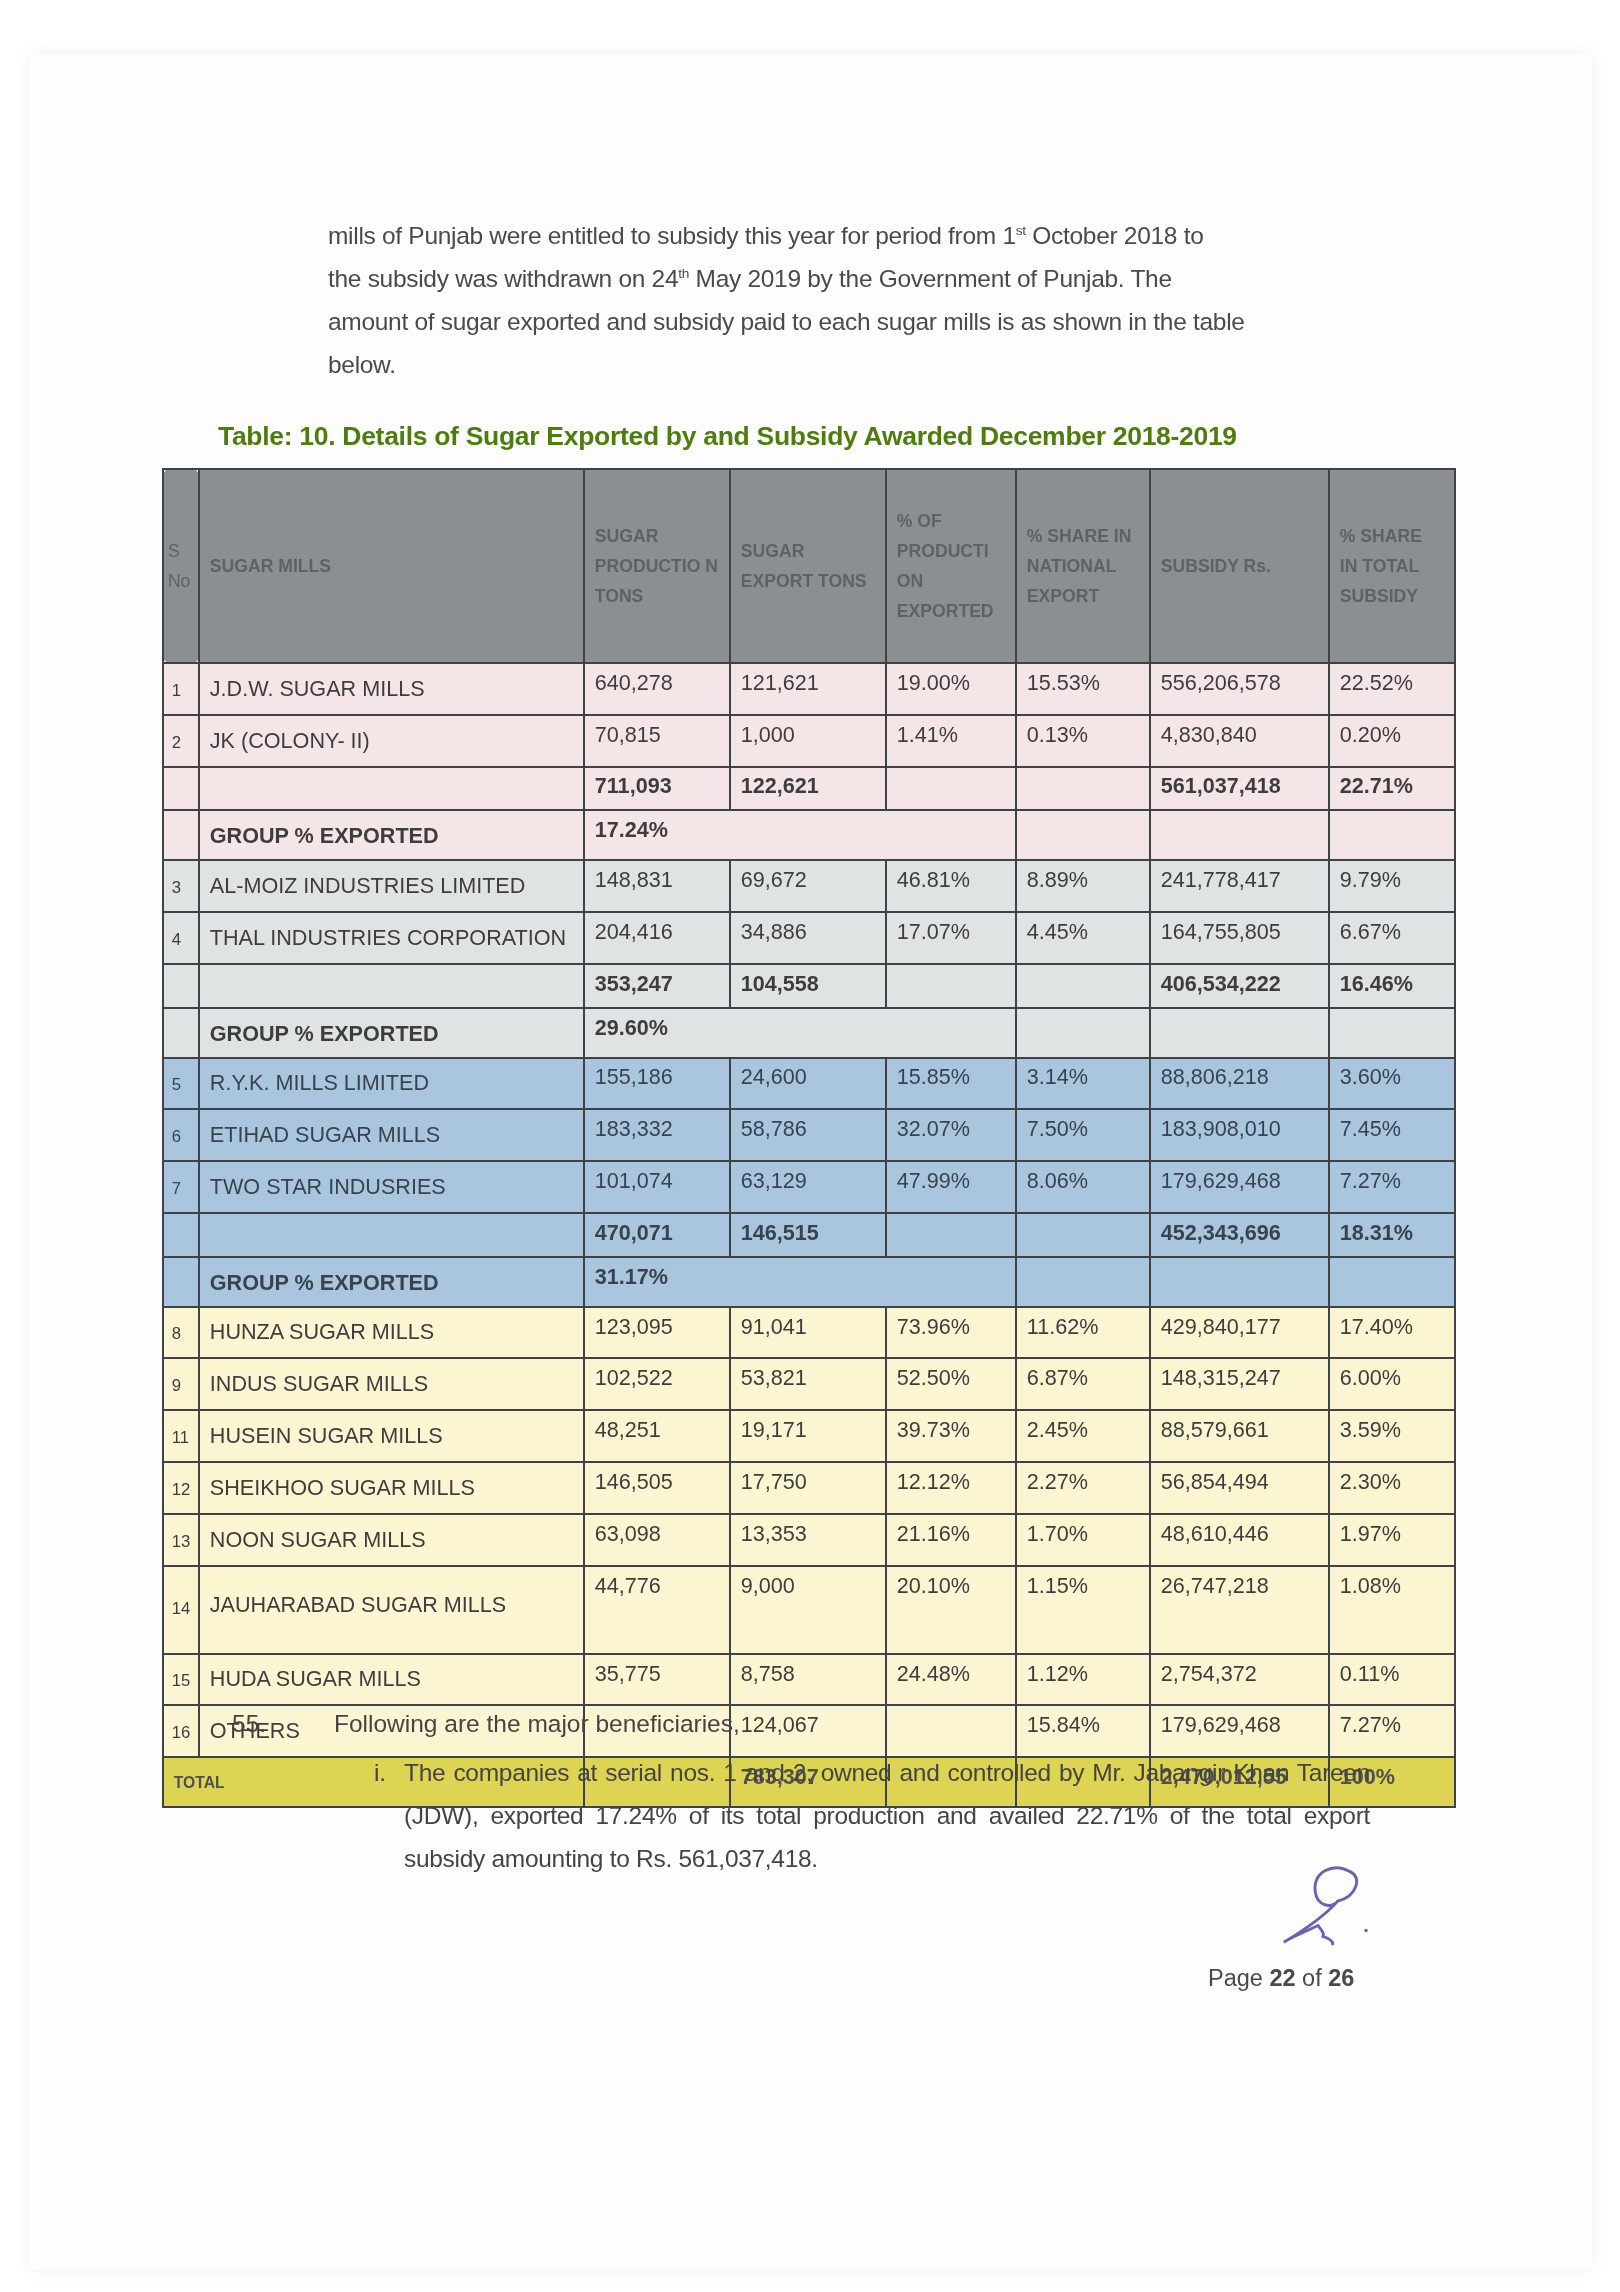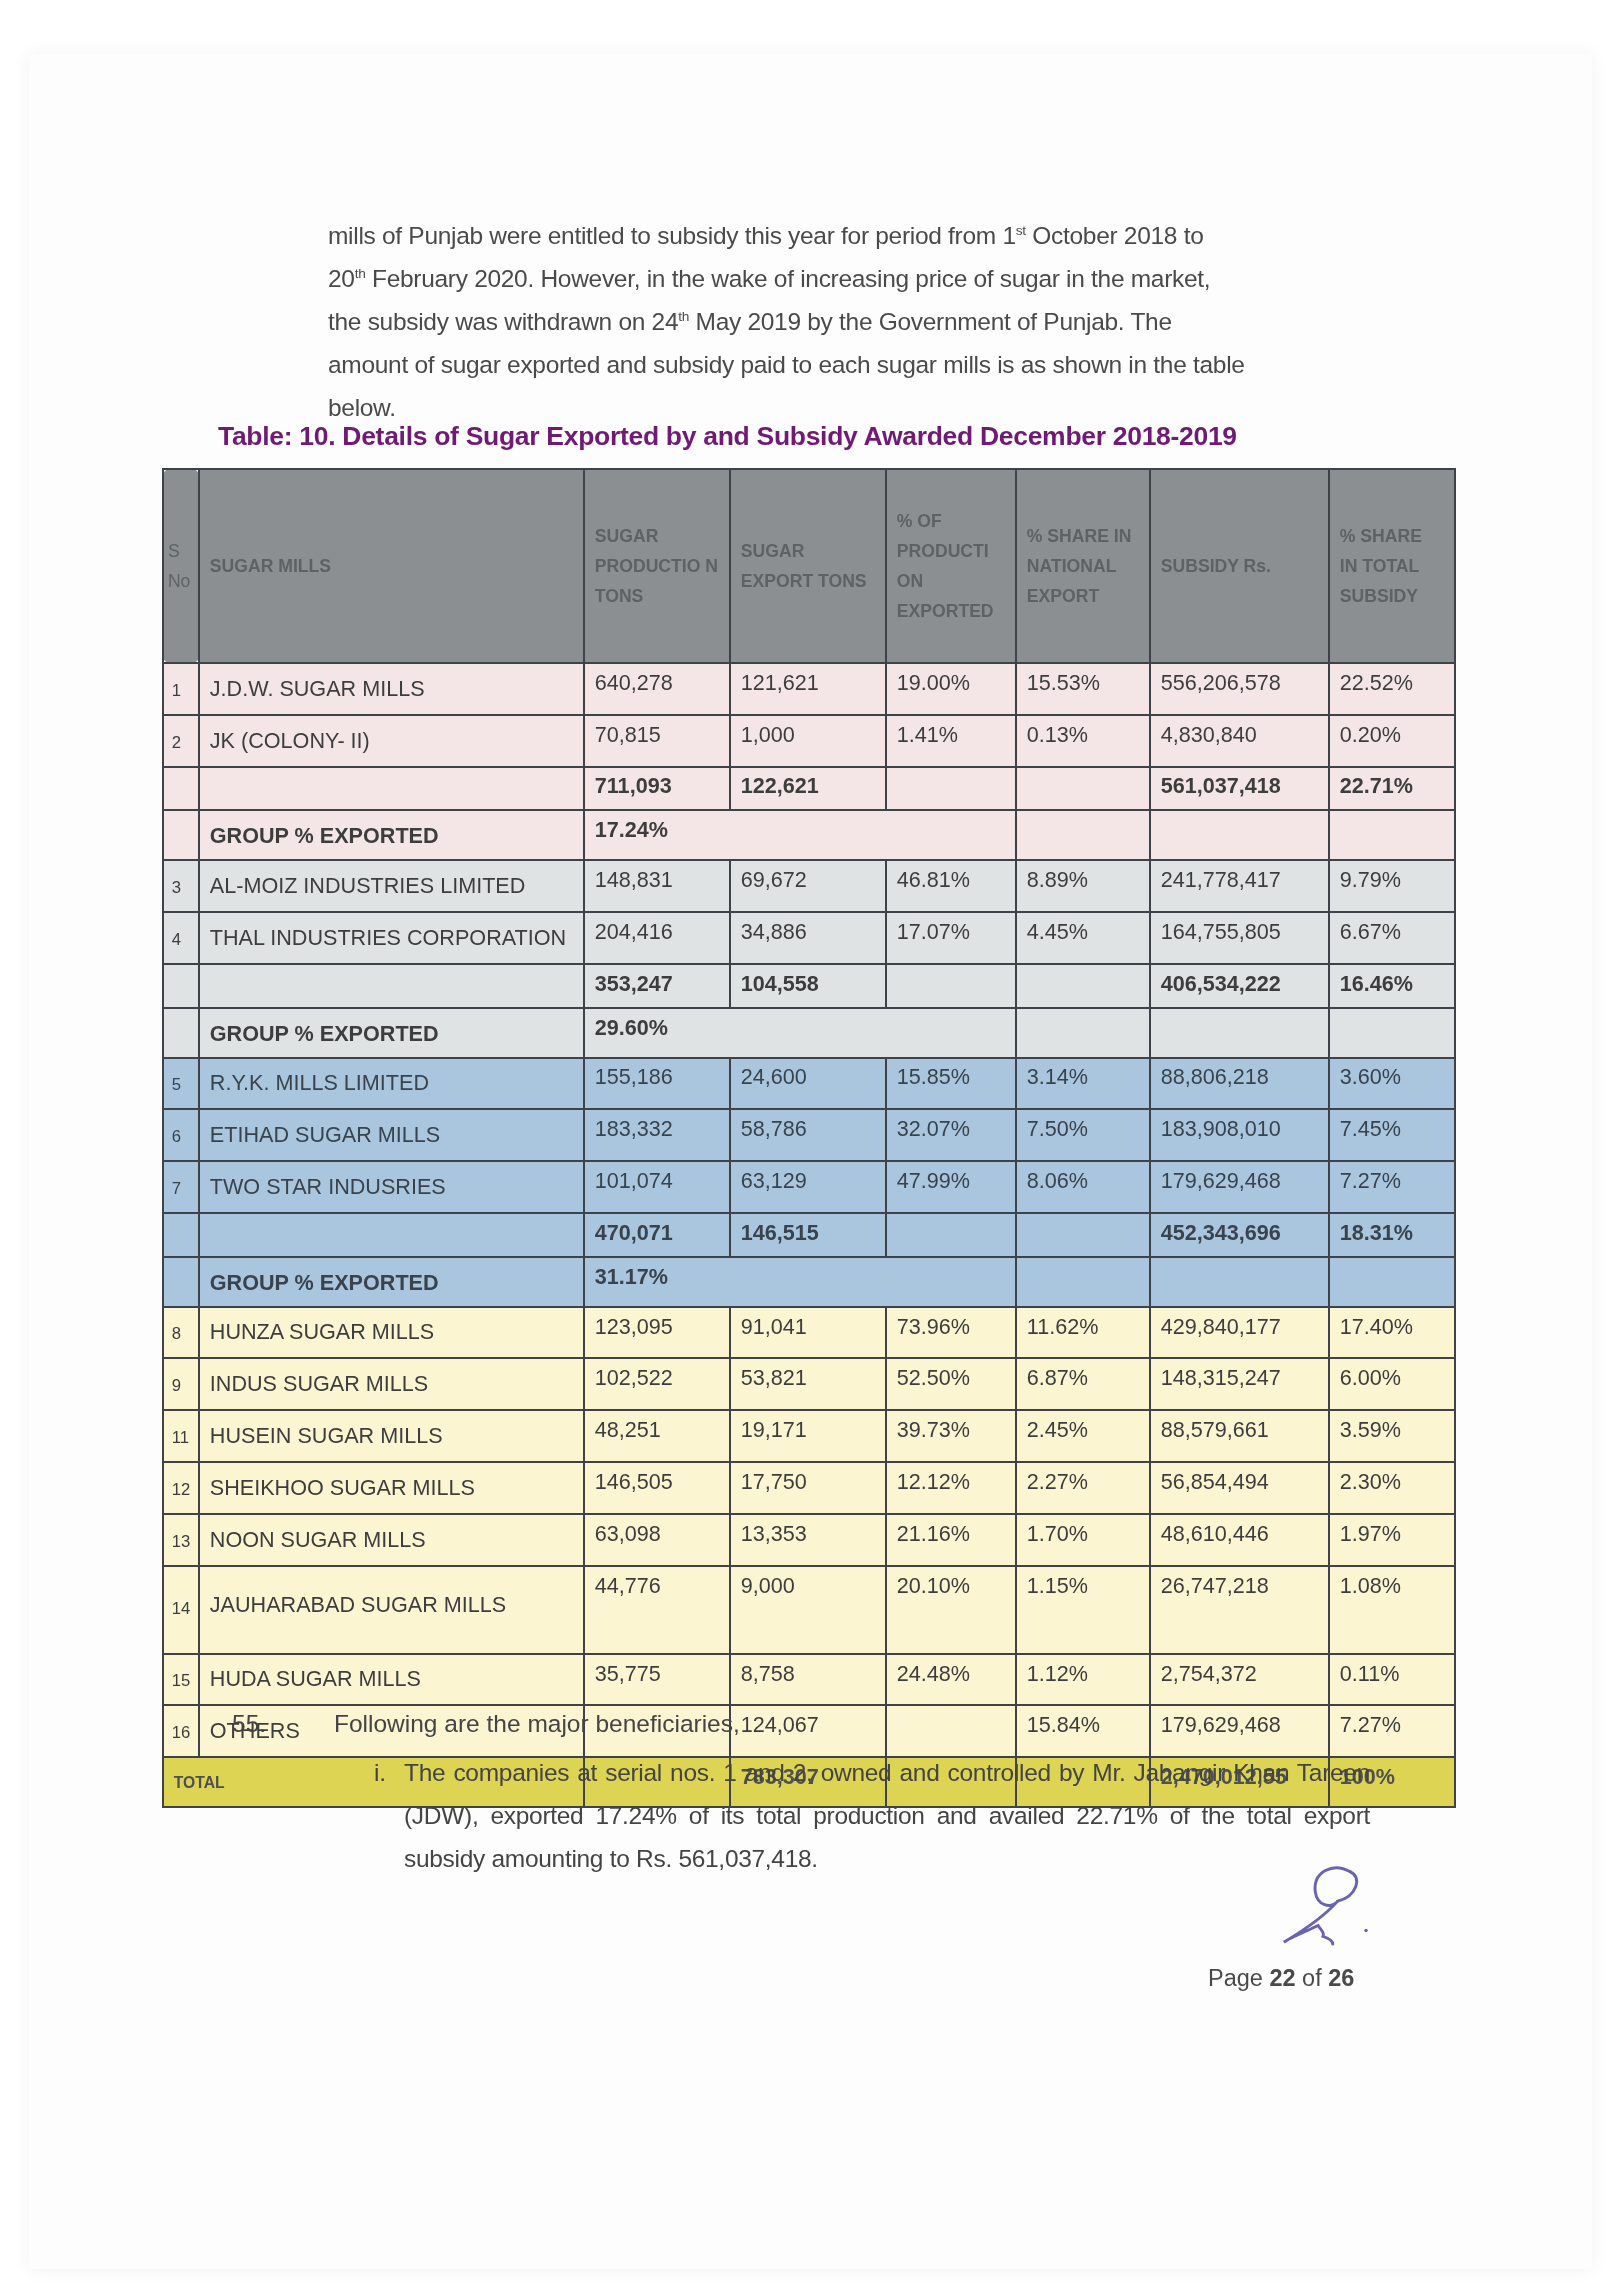--- a/index.html
+++ b/index.html
@@ -13,21 +13,21 @@
     background: #fdfdfd; box-shadow: 0 0 17.6px rgba(0,0,0,0.06);
   }
   .para {
     position: absolute; left: 328px; top: 214px; width: 1039px;
     font-size: 24.5px; line-height: 43px; color: #4a4a4a; text-align: justify;
     letter-spacing: -0.3px;
   }
   .para sup { font-size: 13.7px; line-height: 0; }
   .caption {
     position: absolute; left: 218px; top: 421px; font-size: 26.5px; font-weight: bold;
-    color: #701a75; letter-spacing: -0.3px; white-space: nowrap;
+    color: #4d7c0f; letter-spacing: -0.3px; white-space: nowrap;
   }
   table.sugar {
     position: absolute; left: 162px; top: 468px; width: 1294px;
     border-collapse: collapse; table-layout: fixed;
     border: 2.9px solid #3f4248;
     font-size: 21.6px; color: #3d3d3d;
   }
   table.sugar td, table.sugar th {
     border: 2px solid #3f4248; padding: 3.9px 9.8px 0 9.8px; vertical-align: top;
     overflow: hidden; white-space: nowrap;
@@ -65,21 +65,20 @@
   }
   .page-num b { font-weight: bold; }
 </style>
 </head>
 <body>
 
 <div class="page-shadow"></div>
 
 <div class="para">
   <div><span>mills of Punjab were entitled to subsidy this year for period from 1</span><sup>st</sup><span> October 2018 to</span></div>
-  <div><span>20</span><sup>th</sup><span> February 2020. However, in the wake of increasing price of sugar in the market,</span></div>
   <div><span>the subsidy was withdrawn on 24</span><sup>th</sup><span> May 2019 by the Government of Punjab. The</span></div>
   <div>amount of sugar exported and subsidy paid to each sugar mills is as shown in the table</div>
   <div>below.</div>
 </div>
 
 <div class="caption">Table: 10. Details of Sugar Exported by and Subsidy Awarded December 2018-2019</div>
 
 <table class="sugar">
   <colgroup>
     <col style="width:36px">

